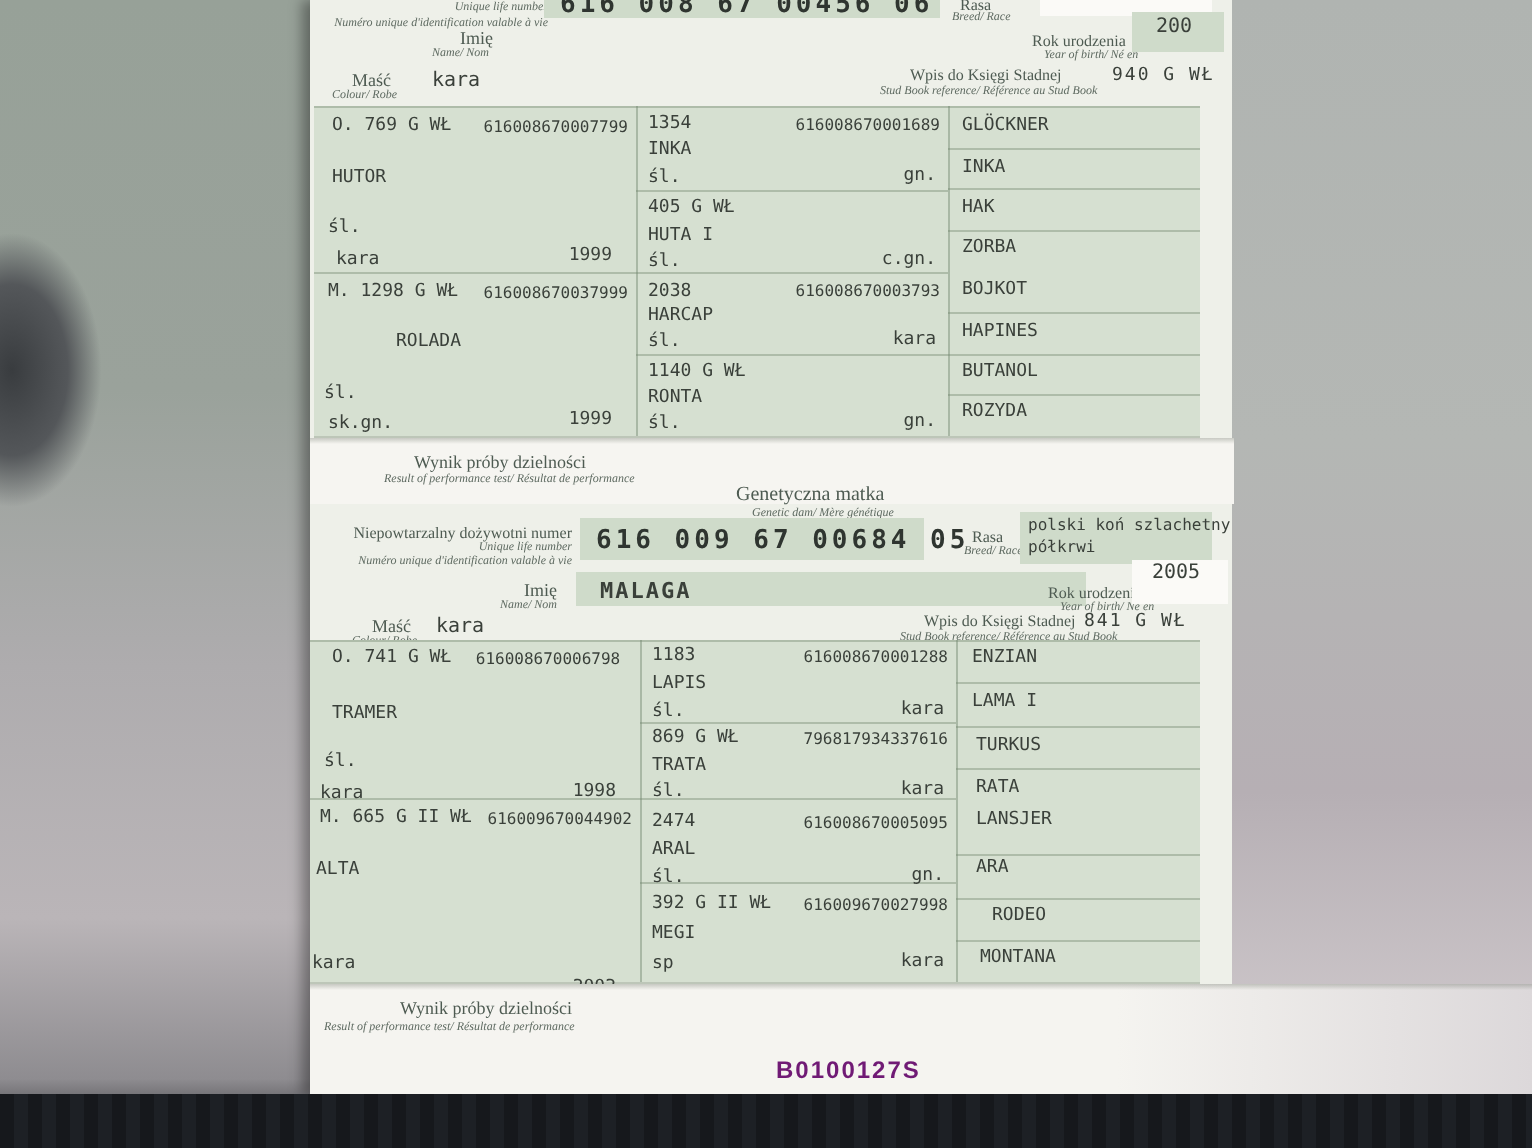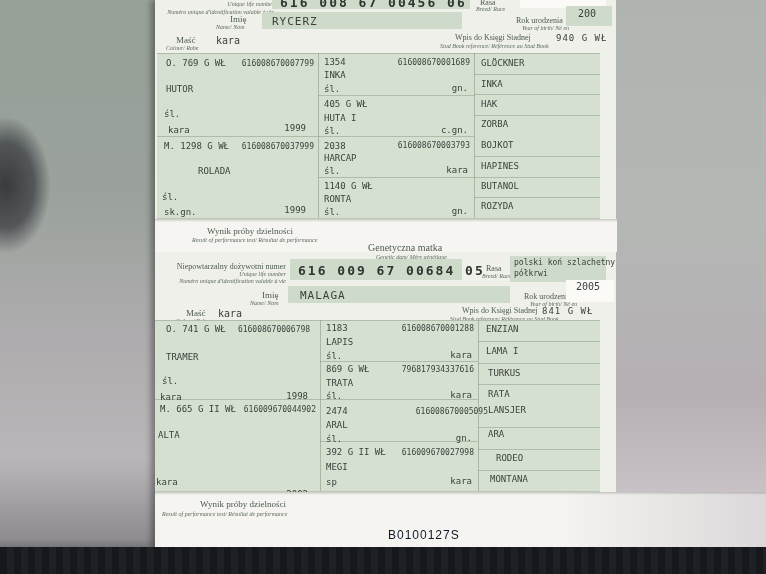--- a/index.html
+++ b/index.html
@@ -26,45 +26,42 @@
   .sub{font-family:"Liberation Serif",serif;font-style:italic;color:#5e6a61;position:absolute;
        font-size:6px;line-height:7px;white-space:nowrap;}
   .mono{font-family:"DejaVu Sans Mono","Liberation Mono",monospace;color:#3a403a;position:absolute;
         white-space:nowrap;}
   .big{font-size:13px;font-weight:600;letter-spacing:2px;color:#2f3530;} .s8{font-size:8px;} .s9{font-size:9px;} .s10{font-size:10px;} .s11{font-size:11px;}
   .r{text-align:right;}
   .vline{position:absolute;width:1px;background:rgba(115,135,110,.45);}
   .hline{position:absolute;height:1px;background:rgba(115,135,110,.40);}
   .edge{position:absolute;left:0;right:0;height:3px;
         background:linear-gradient(180deg,rgba(60,70,55,.25),rgba(60,70,55,0));}
-  .code{font-family:"Liberation Sans","DejaVu Sans",sans-serif;color:#0f172a;
-        font-size:12px;letter-spacing:1px;font-weight:normal;position:absolute;}
+  .code{font-family:"Liberation Sans","DejaVu Sans",sans-serif;color:#701a75;
+        font-size:12px;letter-spacing:1px;font-weight:bold;position:absolute;}
 </style>
 </head>
 <body>
 
 <div id="photo">
   <div class="abs bg-left"></div>
   <div class="abs paper"></div>
   <div class="abs bg-right"></div>
 
   <div class="sub" style="left:196px;top:1px;width:78px;text-align:right;">Unique life number</div>
   <div class="sub" style="left:160px;top:9px;width:114px;text-align:right;">Numéro unique d'identification valable à vie</div>
   <div class="gbox" style="left:272px;top:-8px;width:198px;height:17px;line-height:20px;overflow:hidden;">
     <span class="mono big" style="left:8px;top:1px;">616 008 67 00456 06</span>
   </div>
   <div class="lbl s8" style="left:480px;top:-2px;">Rasa</div>
   <div class="sub" style="left:476px;top:6px;">Breed/ Race</div>
   <div class="wbox" style="left:520px;top:-4px;width:86px;height:12px;"></div>
 
   <div class="lbl s9" style="left:230px;top:14px;">Imię</div>
   <div class="sub" style="left:216px;top:24px;">Name/ Nom</div>
-  <div class="gbox" style="left:262px;top:12px;width:200px;height:17px;">
-    <span class="mono s11" style="left:10px;top:3px;letter-spacing:1px;">RYCERZ</span>
-  </div>
   <div class="lbl s8" style="left:516px;top:16px;">Rok urodzenia</div>
   <div class="sub" style="left:522px;top:25px;">Year of birth/ Né en</div>
   <div class="gbox" style="left:566px;top:6px;width:46px;height:20px;">
     <span class="mono s10" style="left:12px;top:2px;">200</span>
   </div>
 
   <div class="lbl s9" style="left:176px;top:35px;">Maść</div>
   <div class="sub" style="left:166px;top:45px;">Colour/ Robe</div>
   <div class="mono s10" style="left:216px;top:35px;">kara</div>
   <div class="lbl s8" style="left:455px;top:33px;">Wpis do Księgi Stadnej</div>
@@ -149,21 +146,21 @@
   </div>
   <div class="lbl s8" style="left:486px;top:264px;">Rasa</div>
   <div class="sub" style="left:482px;top:273px;">Breed/ Race</div>
   <div class="gbox" style="left:510px;top:256px;width:96px;height:26px;">
     <span class="mono" style="left:4px;top:2px;font-size:8px;">polski koń szlachetny</span>
     <span class="mono" style="left:4px;top:13px;font-size:8px;">półkrwi</span>
   </div>
 
   <div class="lbl s9" style="left:262px;top:290px;">Imię</div>
   <div class="sub" style="left:250px;top:300px;">Name/ Nom</div>
-  <div class="gbox" style="left:288px;top:286px;width:222px;height:17px;">
+  <div class="gbox" style="left:288px;top:286px;width:255px;height:17px;font-weight:bold;">
     <span class="mono s11" style="left:12px;top:3px;letter-spacing:1px;">MALAGA</span>
   </div>
   <div class="lbl s8" style="left:524px;top:292px;">Rok urodzenia</div>
   <div class="sub" style="left:530px;top:301px;">Year of birth/ Né en</div>
   <div class="wbox" style="left:566px;top:280px;width:48px;height:22px;"></div>
   <div class="mono s10" style="left:576px;top:281px;">2005</div>
 
   <div class="lbl s9" style="left:186px;top:308px;">Maść</div>
   <div class="sub" style="left:176px;top:318px;">Colour/ Robe</div>
   <div class="mono s10" style="left:218px;top:308px;">kara</div>
@@ -206,21 +203,21 @@
   <div class="mono s9" style="left:326px;top:351px;">śl.</div>
   <div class="mono s9 r" style="left:414px;top:350px;width:58px;">kara</div>
 
   <div class="mono s9" style="left:326px;top:364px;">869 G WŁ</div>
   <div class="mono s8 r" style="left:390px;top:365px;width:84px;">796817934337616</div>
   <div class="mono s9" style="left:326px;top:378px;">TRATA</div>
   <div class="mono s9" style="left:326px;top:391px;">śl.</div>
   <div class="mono s9 r" style="left:414px;top:390px;width:58px;">kara</div>
 
   <div class="mono s9" style="left:326px;top:406px;">2474</div>
-  <div class="mono s8 r" style="left:404px;top:407px;width:84px;">616008670005095</div>
+  <div class="mono s8 r" style="left:390px;top:407px;width:84px;">616008670005095</div>
   <div class="mono s9" style="left:326px;top:420px;">ARAL</div>
   <div class="mono s9" style="left:326px;top:434px;">śl.</div>
   <div class="mono s9 r" style="left:414px;top:433px;width:58px;">gn.</div>
 
   <div class="mono s9" style="left:326px;top:447px;">392 G II WŁ</div>
   <div class="mono s8 r" style="left:390px;top:448px;width:84px;">616009670027998</div>
   <div class="mono s9" style="left:326px;top:462px;">MEGI</div>
   <div class="mono s9" style="left:326px;top:477px;">sp</div>
   <div class="mono s9 r" style="left:414px;top:476px;width:58px;">kara</div>
 

